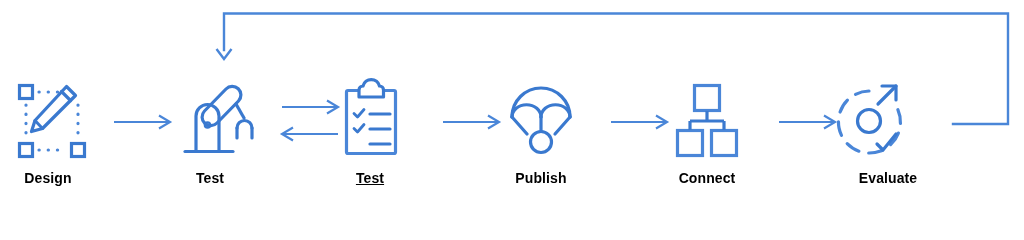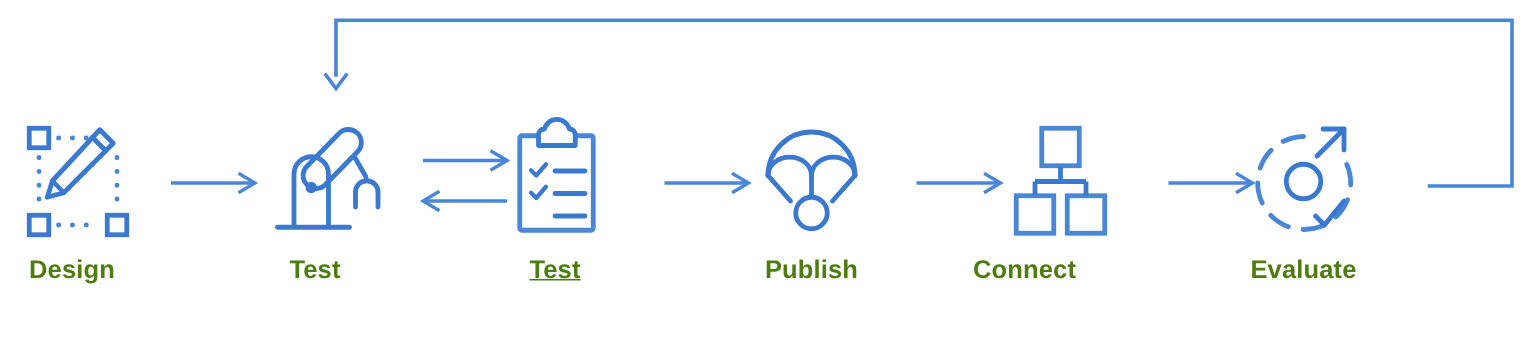--- a/index.html
+++ b/index.html
@@ -23,23 +23,23 @@
     top: 0;
     left: 0;
     width: 1024px;
     height: 197px;
   }
   .stage-label {
     position: absolute;
     top: 171px;
     transform: translateX(-50%);
     font-family: "Liberation Sans", sans-serif;
-    font-size: 17px;
+    font-size: 14px;
     font-weight: 600;
-    color: #4d7c0f;
+    color: #000000;
     letter-spacing: 0.1px;
     white-space: nowrap;
     line-height: 1;
   }
 </style>
 </head>
 <body>
 
 <div id="diagram">
 
@@ -163,16 +163,16 @@
       <circle cx="869" cy="121" r="11.5" fill="none" stroke="#3a79cf" stroke-width="3.2"></circle>
 
       <path d="M 877 144 L 883 150 L 896 134" fill="none" stroke="#3a79cf" stroke-width="3.2" stroke-linecap="round" stroke-linejoin="round"></path>
     </g>
   </svg>
 
   <div class="stage-label" style="left:48px;">Design</div>
   <div class="stage-label" style="left:210px;">Test</div>
   <div class="stage-label" style="left:370px;text-decoration:underline;">Test</div>
   <div class="stage-label" style="left:541px;text-align:right;">Publish</div>
-  <div class="stage-label" style="left:683px;">Connect</div>
-  <div class="stage-label" style="left:869px;">Evaluate</div>
+  <div class="stage-label" style="left:707px;">Connect</div>
+  <div class="stage-label" style="left:888px;">Evaluate</div>
 
 </div>
 
 </body></html>

